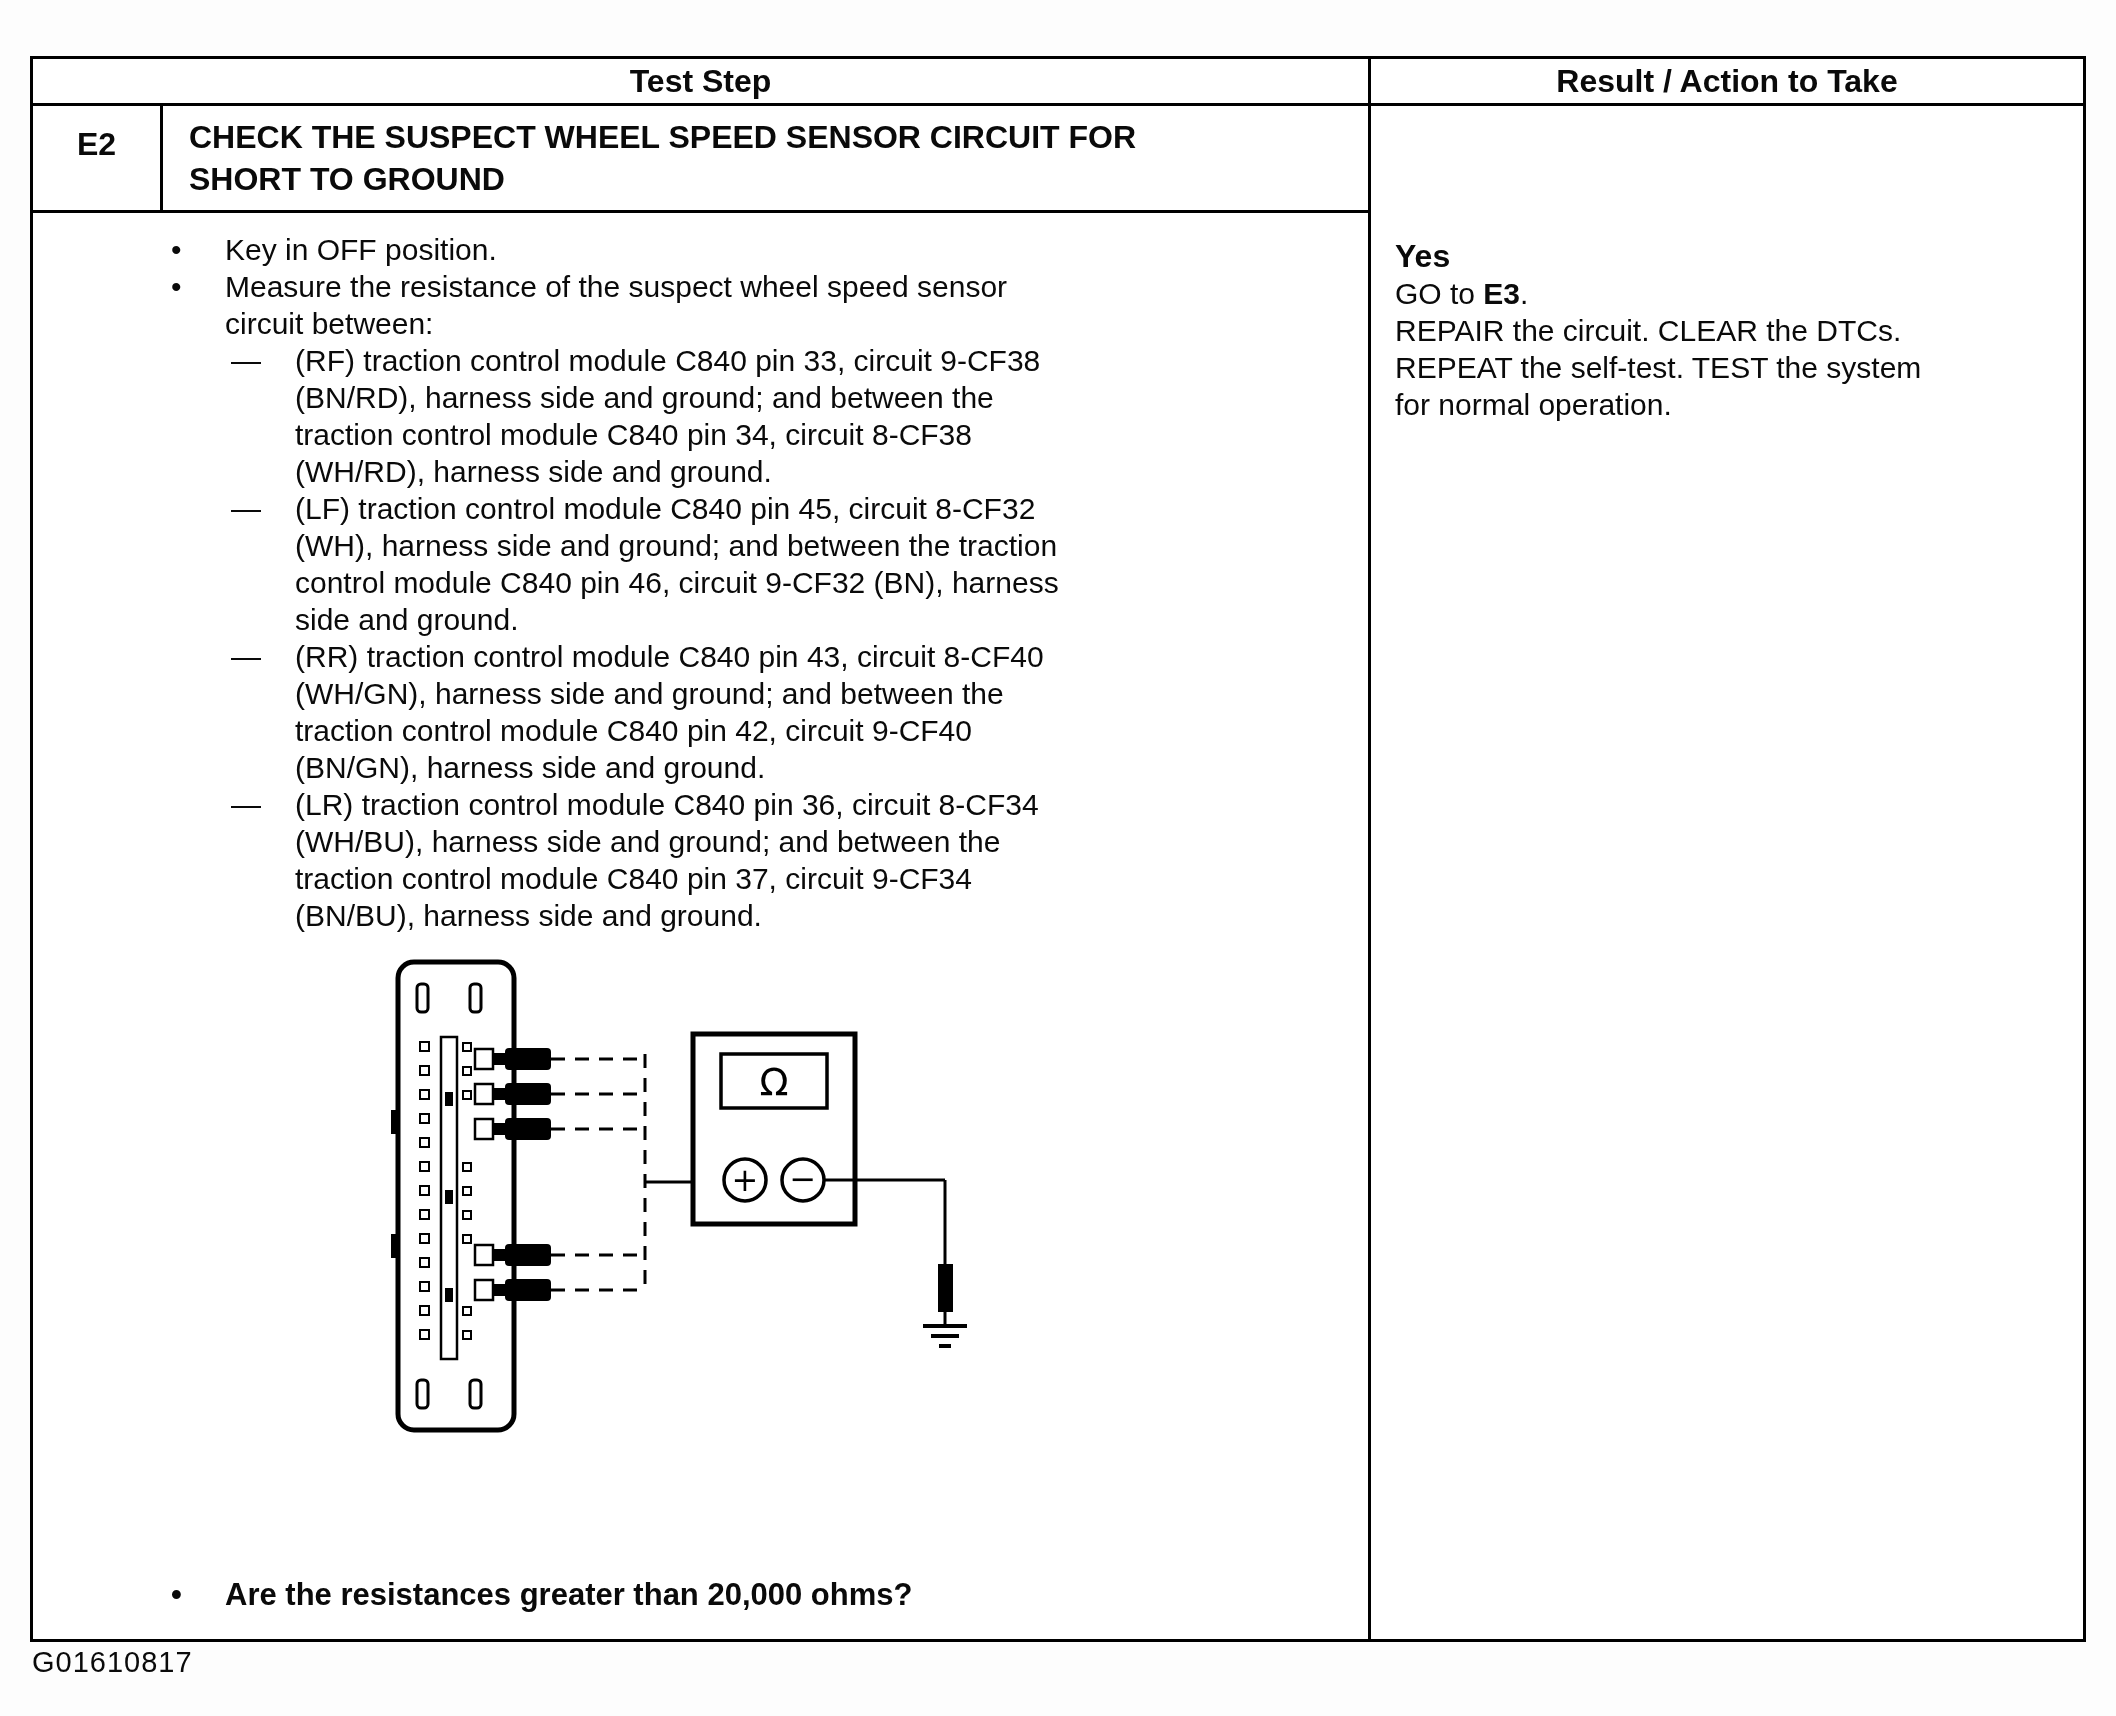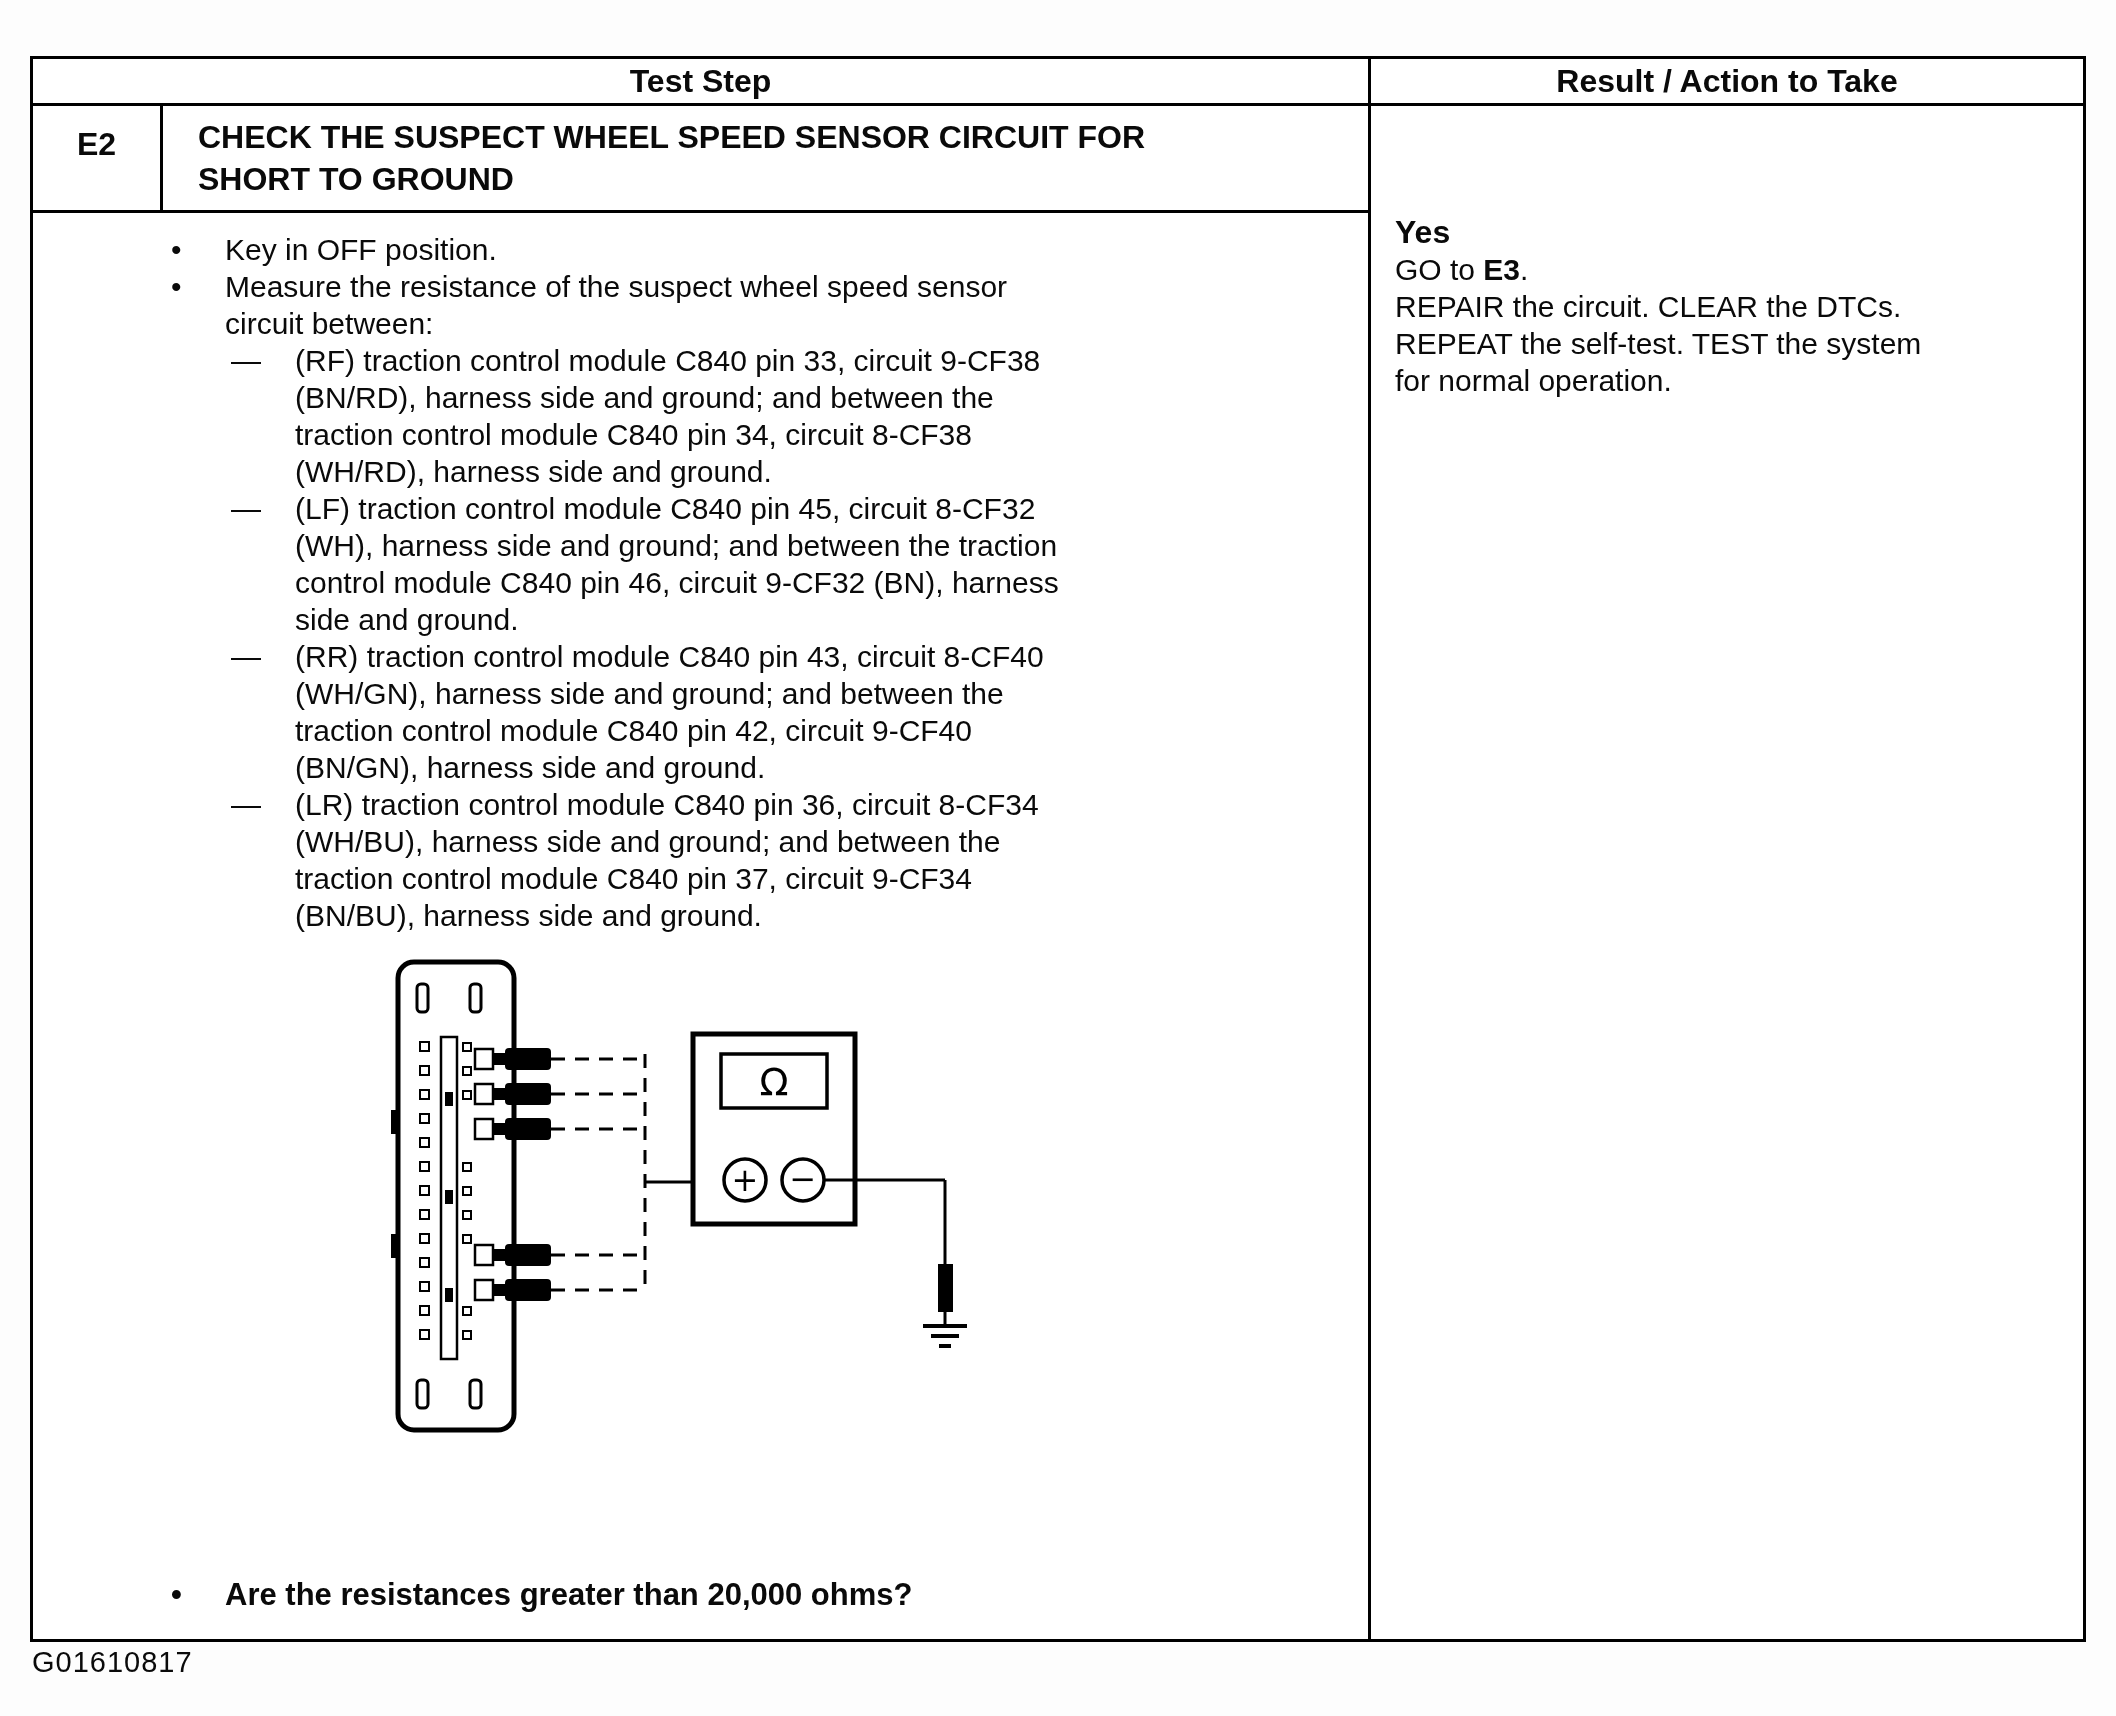--- a/index.html
+++ b/index.html
@@ -55,21 +55,21 @@
     font-weight: bold;
     font-size: 32px;
     text-align: center;
     padding-top: 20px;
   }
   .step-title {
     flex: 1;
     font-weight: bold;
     font-size: 32px;
     line-height: 42px;
-    padding: 10px 20px 10px 35px;
+    padding: 10px 20px 10px 26px;
     white-space: pre-line;
   }
   .content {
     padding: 18px 0 0 138px;
     font-size: 30px;
     line-height: 37px;
   }
   .bullet { display: flex; }
   .bullet > .mark { width: 54px; flex: 0 0 54px; }
   .sub { display: flex; margin-left: 60px; }
@@ -78,21 +78,21 @@
   .question {
     position: absolute;
     left: 138px;
     bottom: 26px;
     font-size: 31px;
     font-weight: bold;
     display: flex;
     line-height: 37px;
   }
   .question > .mark { width: 54px; flex: 0 0 54px; }
-  .res-label { font-weight: bold; font-size: 32px; }
+  .res-label { font-weight: bold; font-size: 32px; margin-top: 24px; }
   .res-label.no-gap { margin-top: 22px; }
   .diagram {
     position: absolute;
     left: 260px;
     top: 836px;
   }
   .footer-id {
     position: absolute;
     left: 32px;
     top: 1646px;

